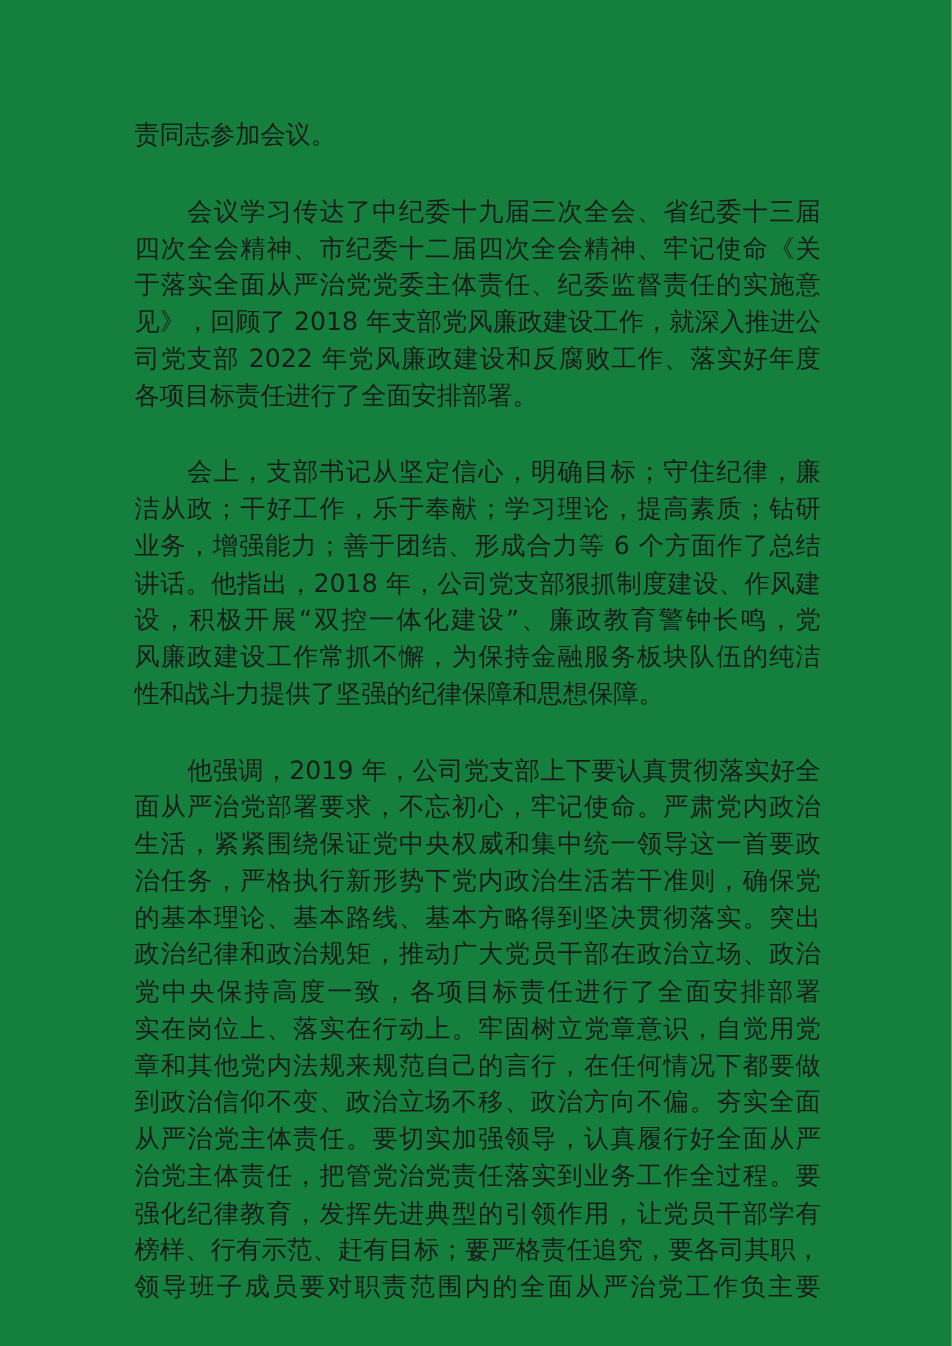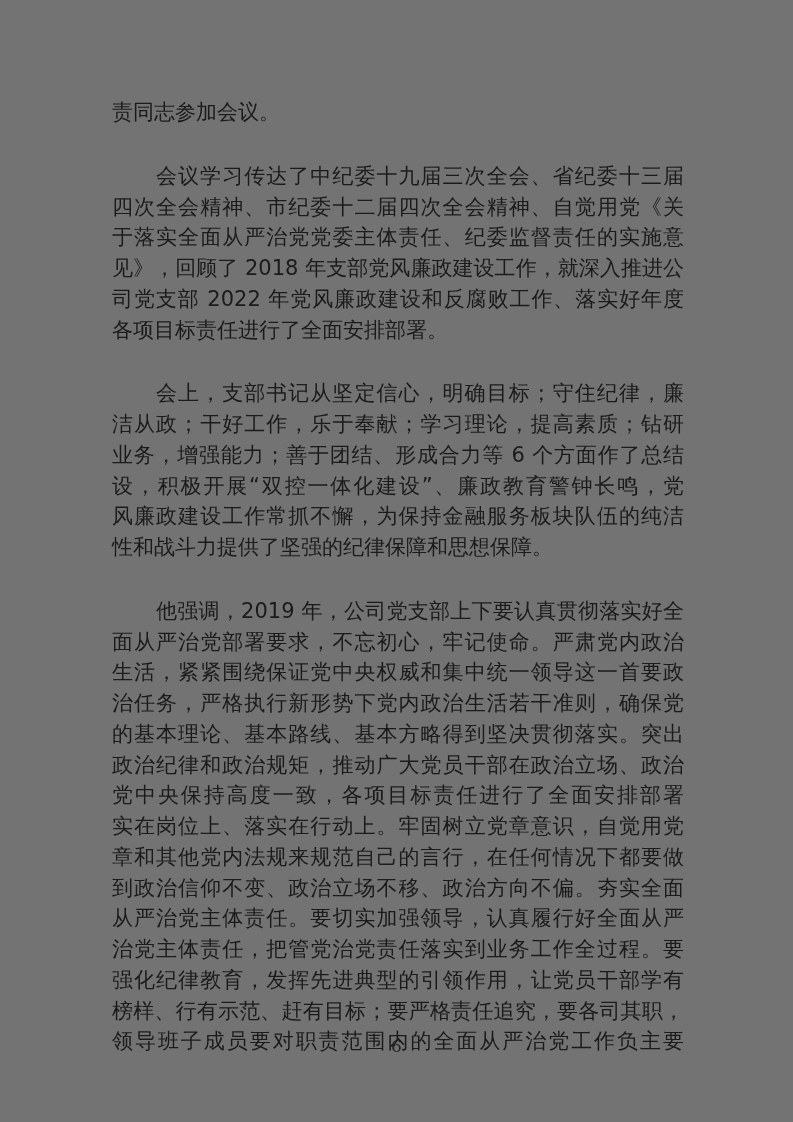--- a/index.html
+++ b/index.html
@@ -13,21 +13,21 @@
     position: relative;
     overflow: hidden;
     font-family: "DejaVu Sans", sans-serif;
   }
   .page {
     position: absolute;
     left: 0;
     top: 0;
     width: 793px;
     height: 1122px;
-    background: #737373;
+    background: #15803d;
   }
   .text-block {
     position: absolute;
     left: 112px;
     top: 97px;
     width: 572px;
     color: #1b1b1b;
     font-size: 21px;
     line-height: 30.75px;
   }
@@ -62,30 +62,31 @@
 </head>
 <body>
 
 <div class="page">
   <div class="text-block">
       <div class="paragraph">
         <div class="line">责同志参加会议。</div>
       </div>
       <div class="paragraph">
         <div class="line justified indented">会议学习传达了中纪委十九届三次全会、省纪委十三届</div>
-        <div class="line justified">四次全会精神、市纪委十二届四次全会精神、自觉用党《关</div>
+        <div class="line justified">四次全会精神、市纪委十二届四次全会精神、牢记使命《关</div>
         <div class="line justified">于落实全面从严治党党委主体责任、纪委监督责任的实施意</div>
         <div class="line justified">见》，回顾了 2018 年支部党风廉政建设工作，就深入推进公</div>
         <div class="line justified">司党支部 2022 年党风廉政建设和反腐败工作、落实好年度</div>
         <div class="line">各项目标责任进行了全面安排部署。</div>
       </div>
       <div class="paragraph">
         <div class="line justified indented">会上，支部书记从坚定信心，明确目标；守住纪律，廉</div>
         <div class="line justified">洁从政；干好工作，乐于奉献；学习理论，提高素质；钻研</div>
         <div class="line justified">业务，增强能力；善于团结、形成合力等 6 个方面作了总结</div>
+        <div class="line justified">讲话。他指出，2018 年，公司党支部狠抓制度建设、作风建</div>
         <div class="line justified">设，积极开展“双控一体化建设”、廉政教育警钟长鸣，党</div>
         <div class="line justified">风廉政建设工作常抓不懈，为保持金融服务板块队伍的纯洁</div>
         <div class="line">性和战斗力提供了坚强的纪律保障和思想保障。</div>
       </div>
       <div class="paragraph">
         <div class="line justified indented">他强调，2019 年，公司党支部上下要认真贯彻落实好全</div>
         <div class="line justified">面从严治党部署要求，不忘初心，牢记使命。严肃党内政治</div>
         <div class="line justified">生活，紧紧围绕保证党中央权威和集中统一领导这一首要政</div>
         <div class="line justified">治任务，严格执行新形势下党内政治生活若干准则，确保党</div>
         <div class="line justified">的基本理论、基本路线、基本方略得到坚决贯彻落实。突出</div>

